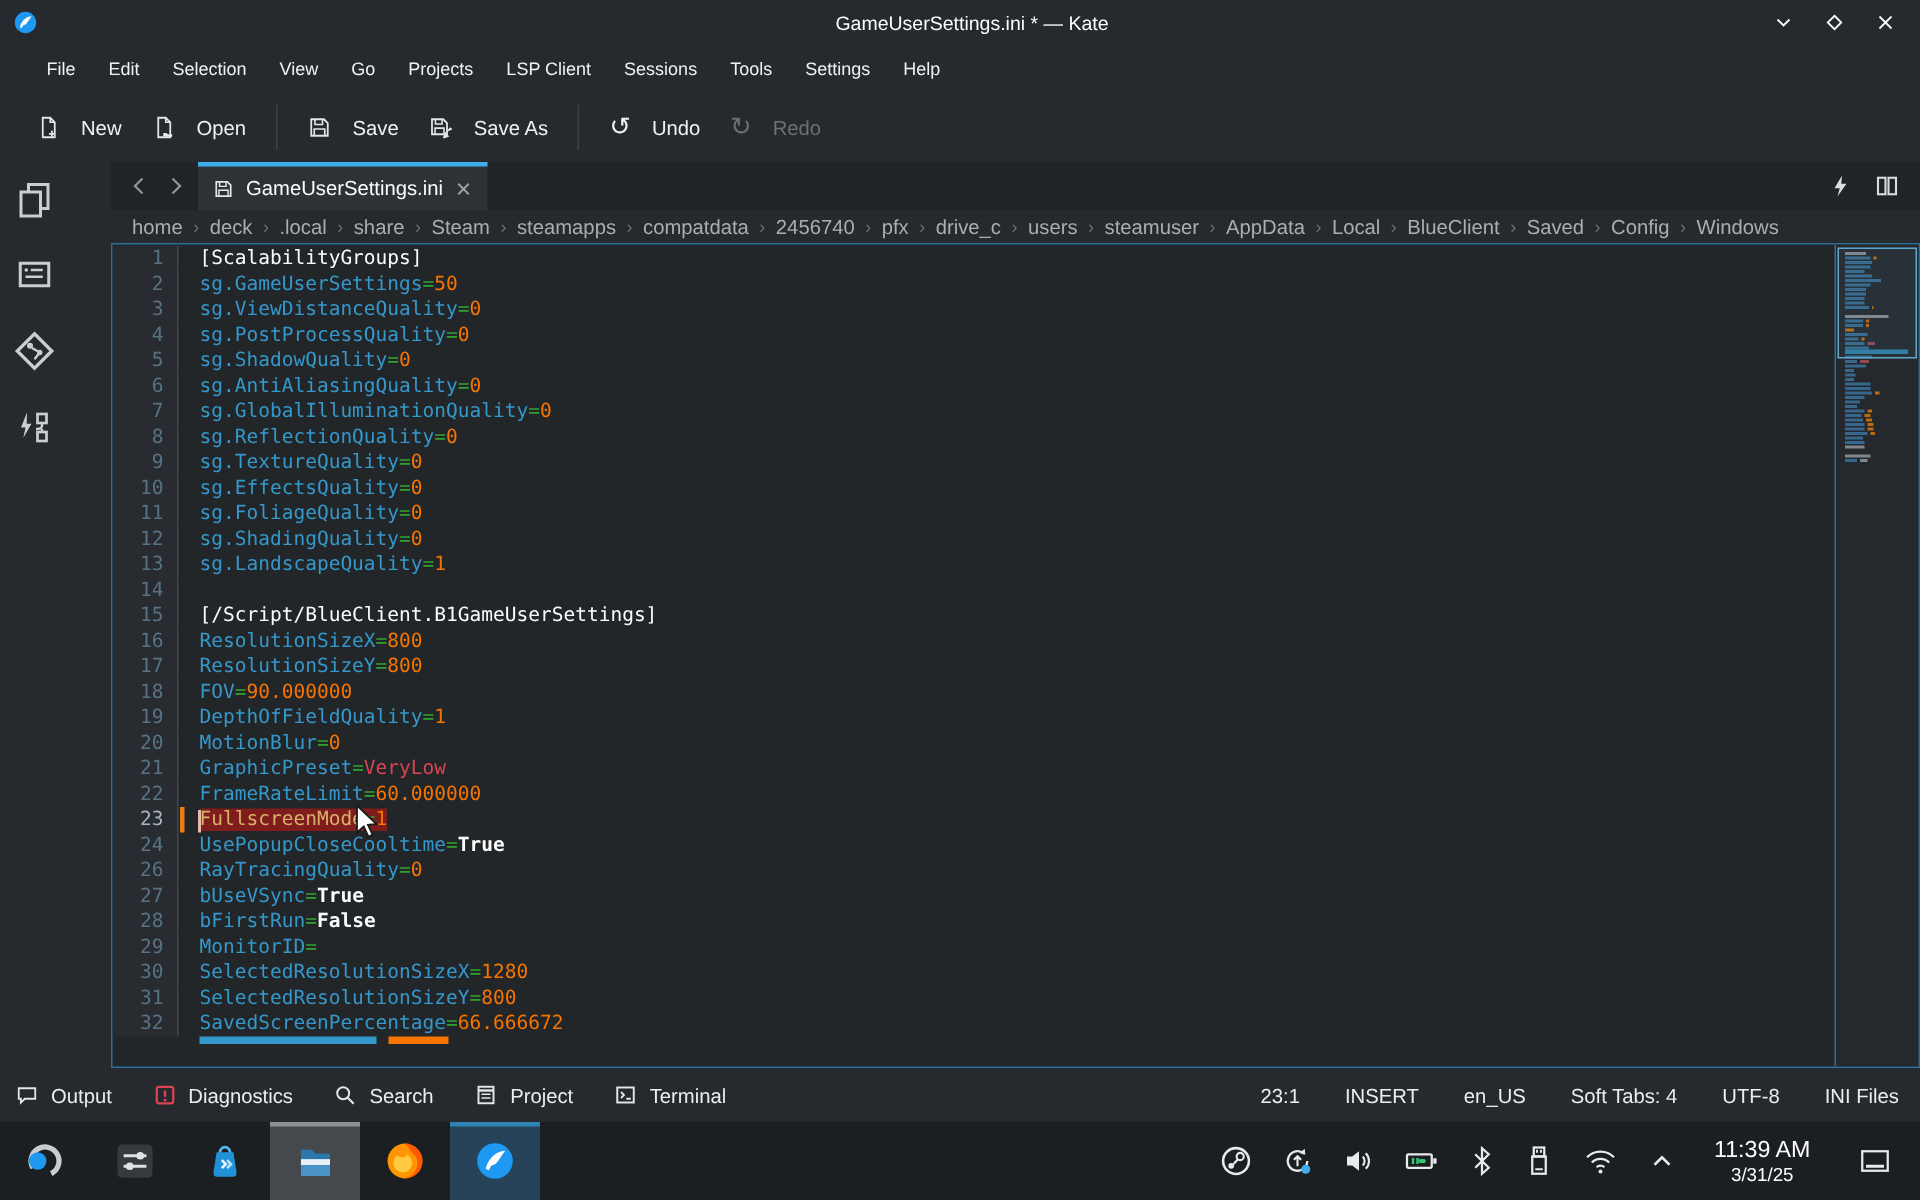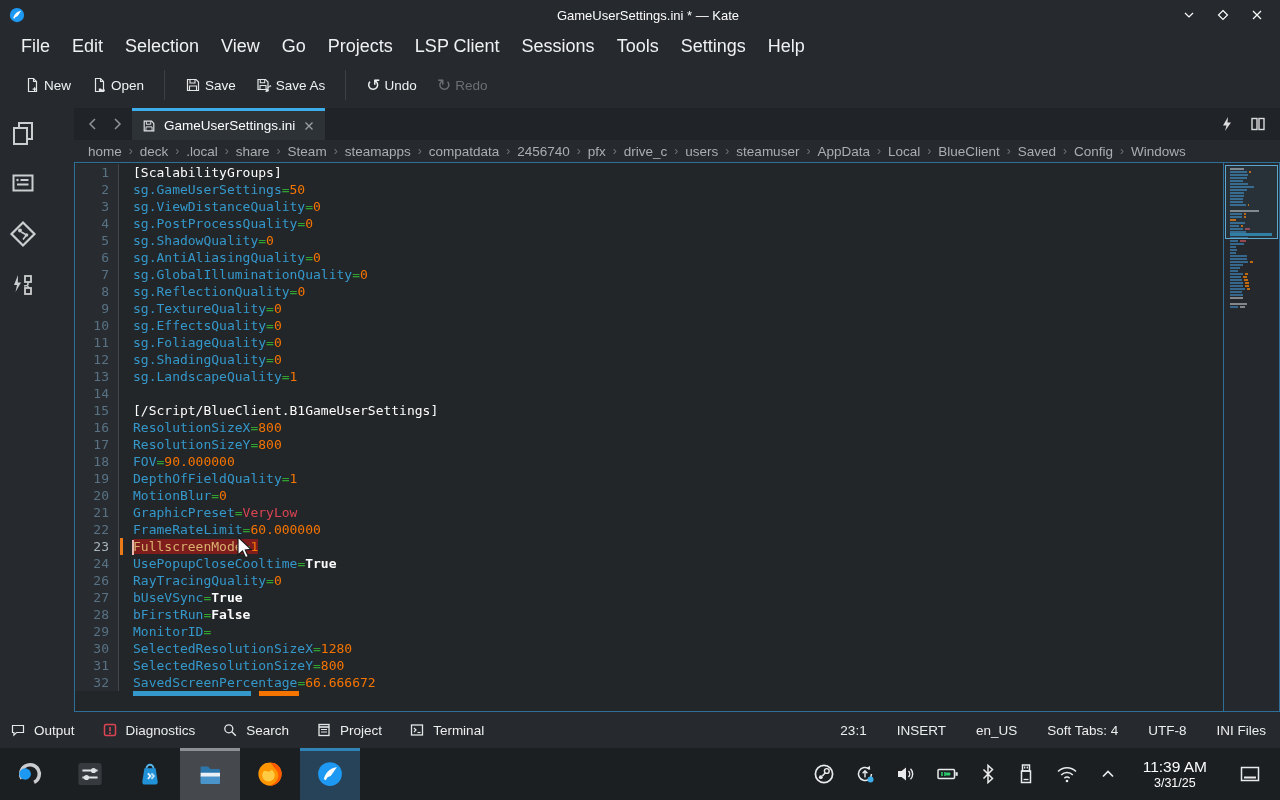--- a/index.html
+++ b/index.html
@@ -11,26 +11,26 @@
   svg { display:block; }
 
   
   .titlebar { height:30px; display:flex; align-items:center; position:relative; background:#26292d; }
   .appicon { margin-left:8px; }
   .tb-title { position:absolute; left:16px; right:0; text-align:center; font-size:13px; color:#fcfcfc; }
   .tb-controls { margin-left:auto; display:flex; gap:20px; margin-right:16px; z-index:2; }
   .winbtn { cursor:default; }
 
   
-  .menubar { height:32px; display:flex; align-items:center; padding-left:10px; font-size:18px; }
+  .menubar { height:32px; display:flex; align-items:center; padding-left:20px; font-size:12px; }
   .menu-item { padding:5px 11px; color:#f0f1f2; }
 
   
   .toolbar { height:46px; display:flex; align-items:center; padding-left:14px; font-size:13.5px; }
-  .tool-btn { display:flex; align-items:center; gap:4px; padding:6px 10px; color:#f0f1f2; }
+  .tool-btn { display:flex; align-items:center; gap:14px; padding:6px 10px; color:#f0f1f2; }
   .tool-btn .uglyph { font-size:17px; line-height:14px; font-family:"DejaVu Sans",sans-serif; }
   .tool-btn.disabled { color:#6b7074; }
   .tool-sep { width:1px; height:30px; background:#3c4146; margin:0 10px; }
 
   
   .main { display:flex; height:604px; }
   .sidebar { width:46px; display:flex; flex-direction:column; align-items:center; padding-top:12px; gap:24px; }
   .side-btn { opacity:.92; }
   .content { flex:1; display:flex; flex-direction:column; min-width:0;margin-left:28px; }
 

